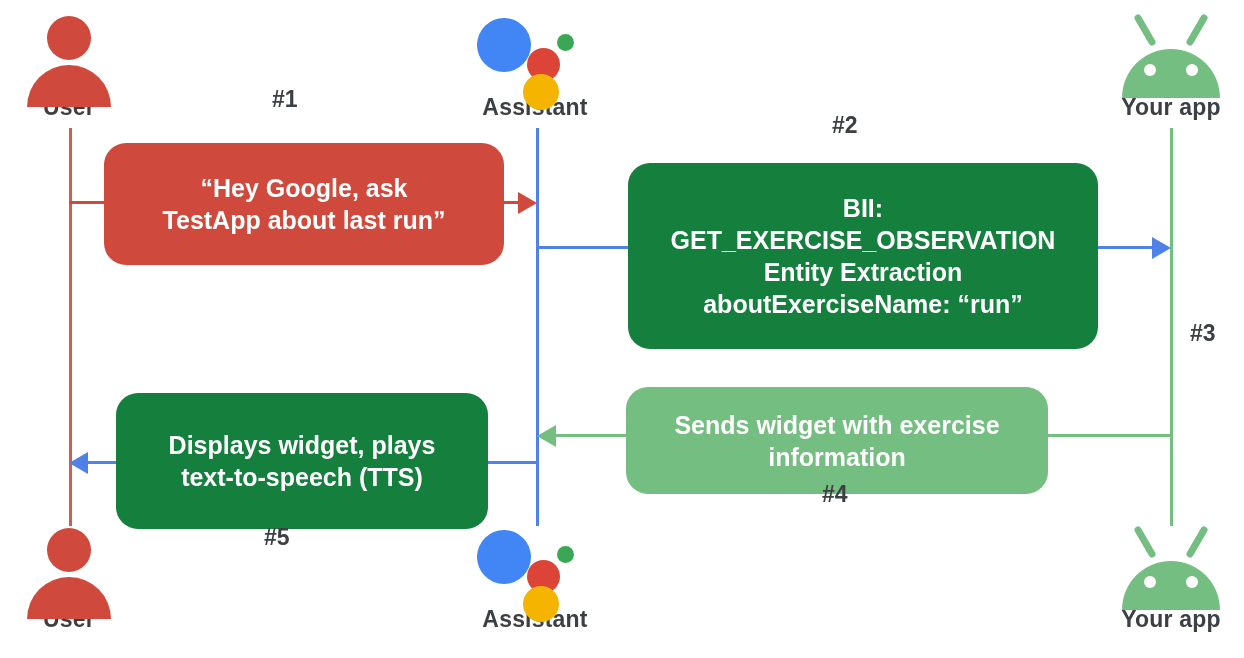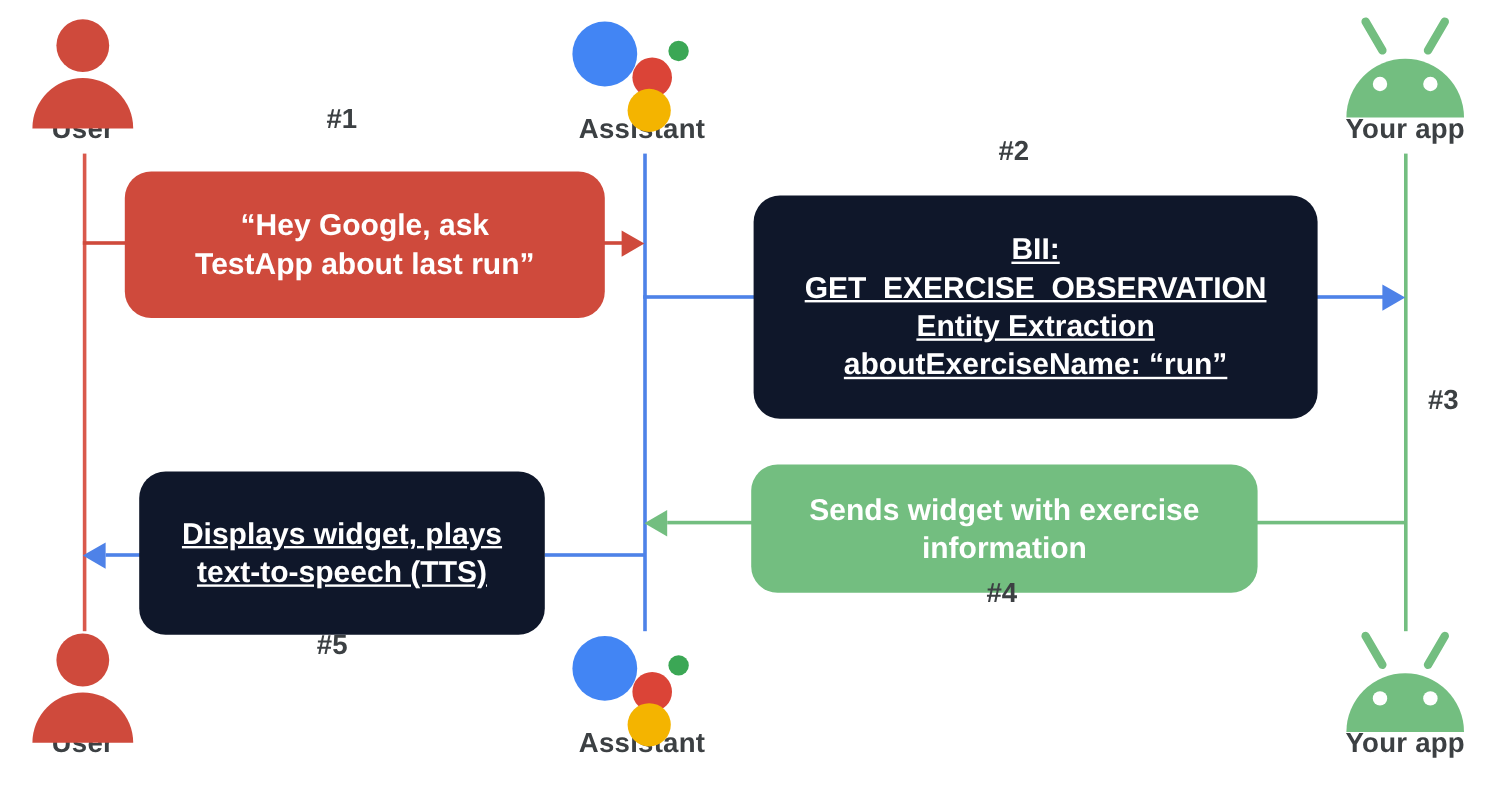--- a/index.html
+++ b/index.html
@@ -151,21 +151,21 @@
     text-align: center;
     border-radius: 22px;
     color: #ffffff;
     font-weight: bold;
     line-height: 1.28;
     padding: 6px 14px;
     box-sizing: border-box;
     white-space: pre-line;
   }
   .msgbox.red   { background: #CF4A3C; }
-  .msgbox.blue  { background: #0f172a; text-decoration: underline; }
+  .msgbox.blue  { background: #15803d; }
   .msgbox.green { background: #73BE80; }
 
   
   .step {
     position: absolute;
     font-size: 23px;
     font-weight: bold;
     color: #3c4043;
     white-space: nowrap;
   }
@@ -264,17 +264,17 @@
   <div class="hline green" style="left:1046px; top:434px; width:126px;"></div>
   <div class="hline green" style="left:556px; top:434px; width:72px;"></div>
   <div class="arrowhead left green" style="left:537px; top:425px;"></div>
   <div class="msgbox green" style="left:626px; top:387px; width:422px; height:107px; font-size:25px;">Sends widget with exercise
 information</div>
   <div class="step" style="left:822px; top:481px;">#4</div>
 
   <div class="hline blue" style="left:454px; top:461px; width:84px;"></div>
   <div class="hline blue" style="left:88px; top:461px; width:40px;"></div>
   <div class="arrowhead left blue" style="left:69px; top:452px;"></div>
-  <div class="msgbox blue" style="left:116px; top:393px; width:338px; height:136px; font-size:25px;">Displays widget, plays
+  <div class="msgbox blue" style="left:116px; top:393px; width:372px; height:136px; font-size:25px;">Displays widget, plays
 text-to-speech (TTS)</div>
   <div class="step" style="left:264px; top:524px;">#5</div>
 
 </div>
 
 </body></html>

